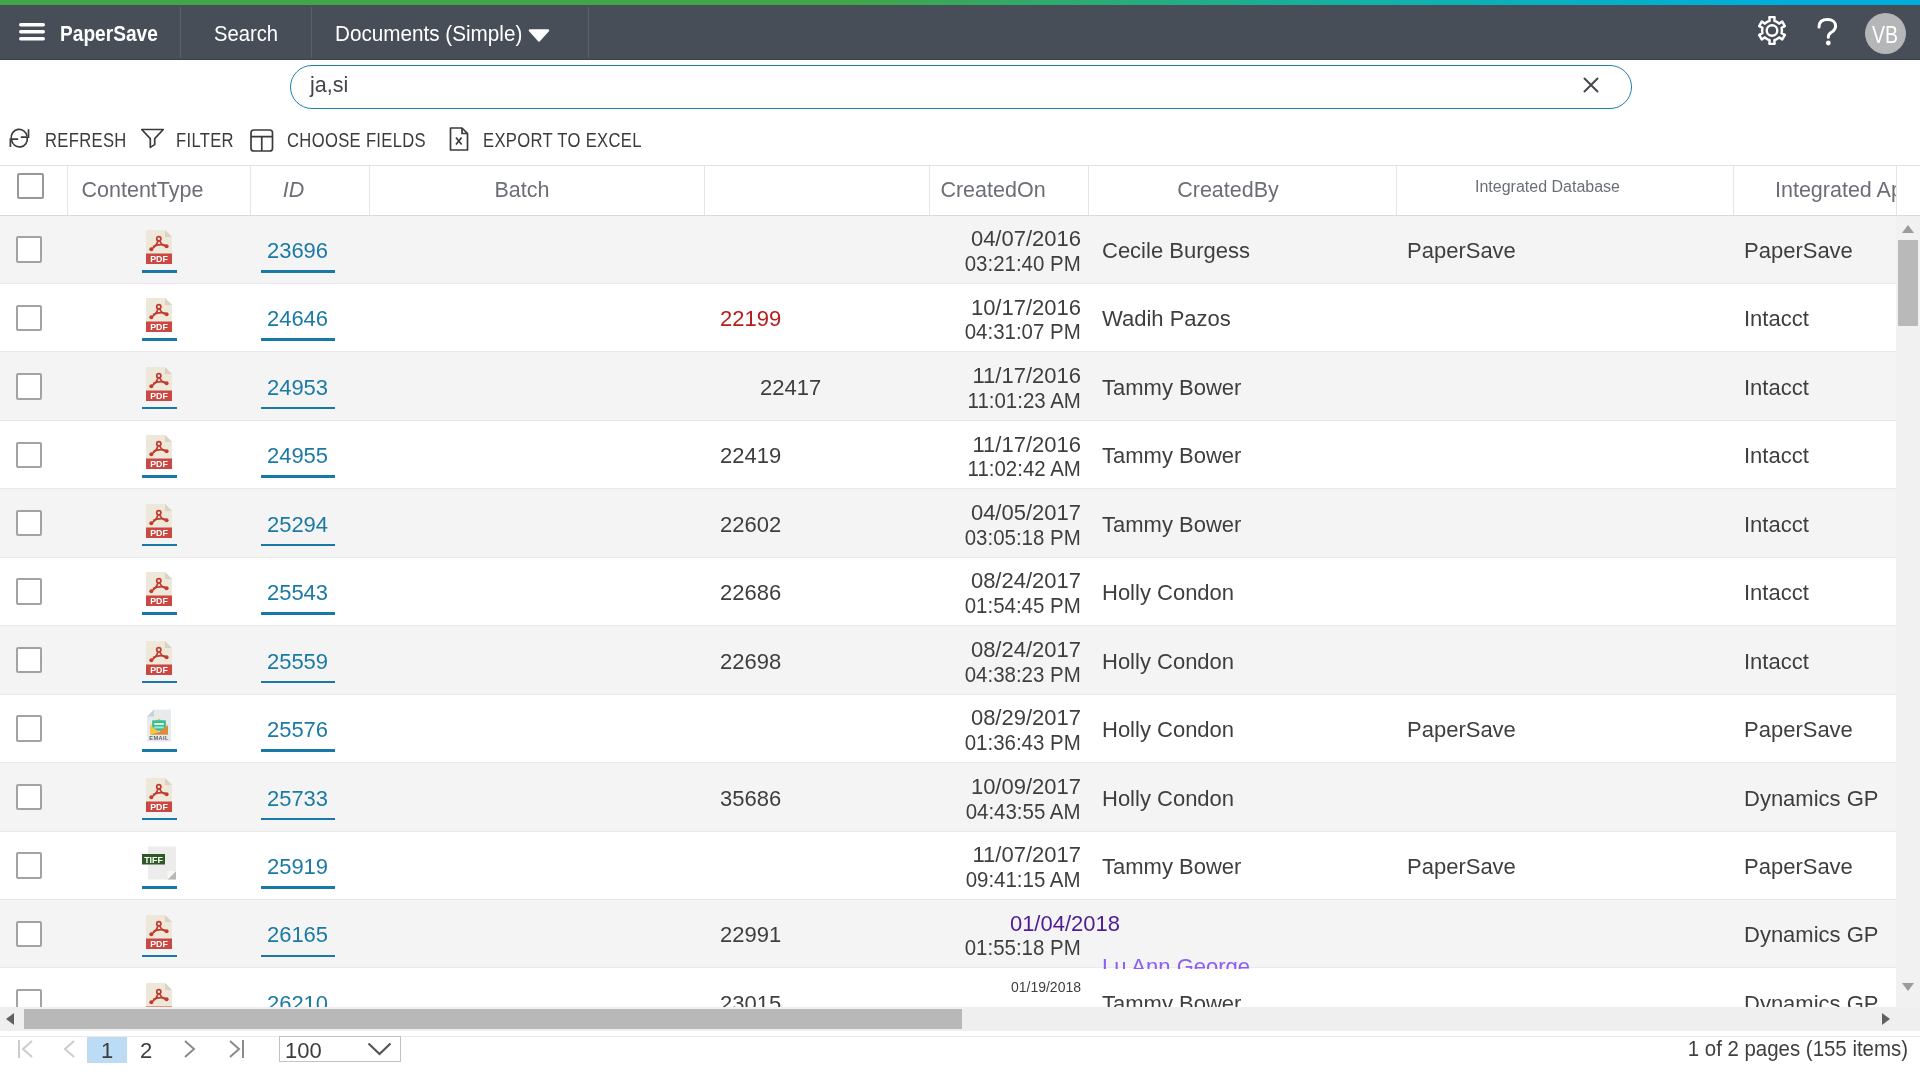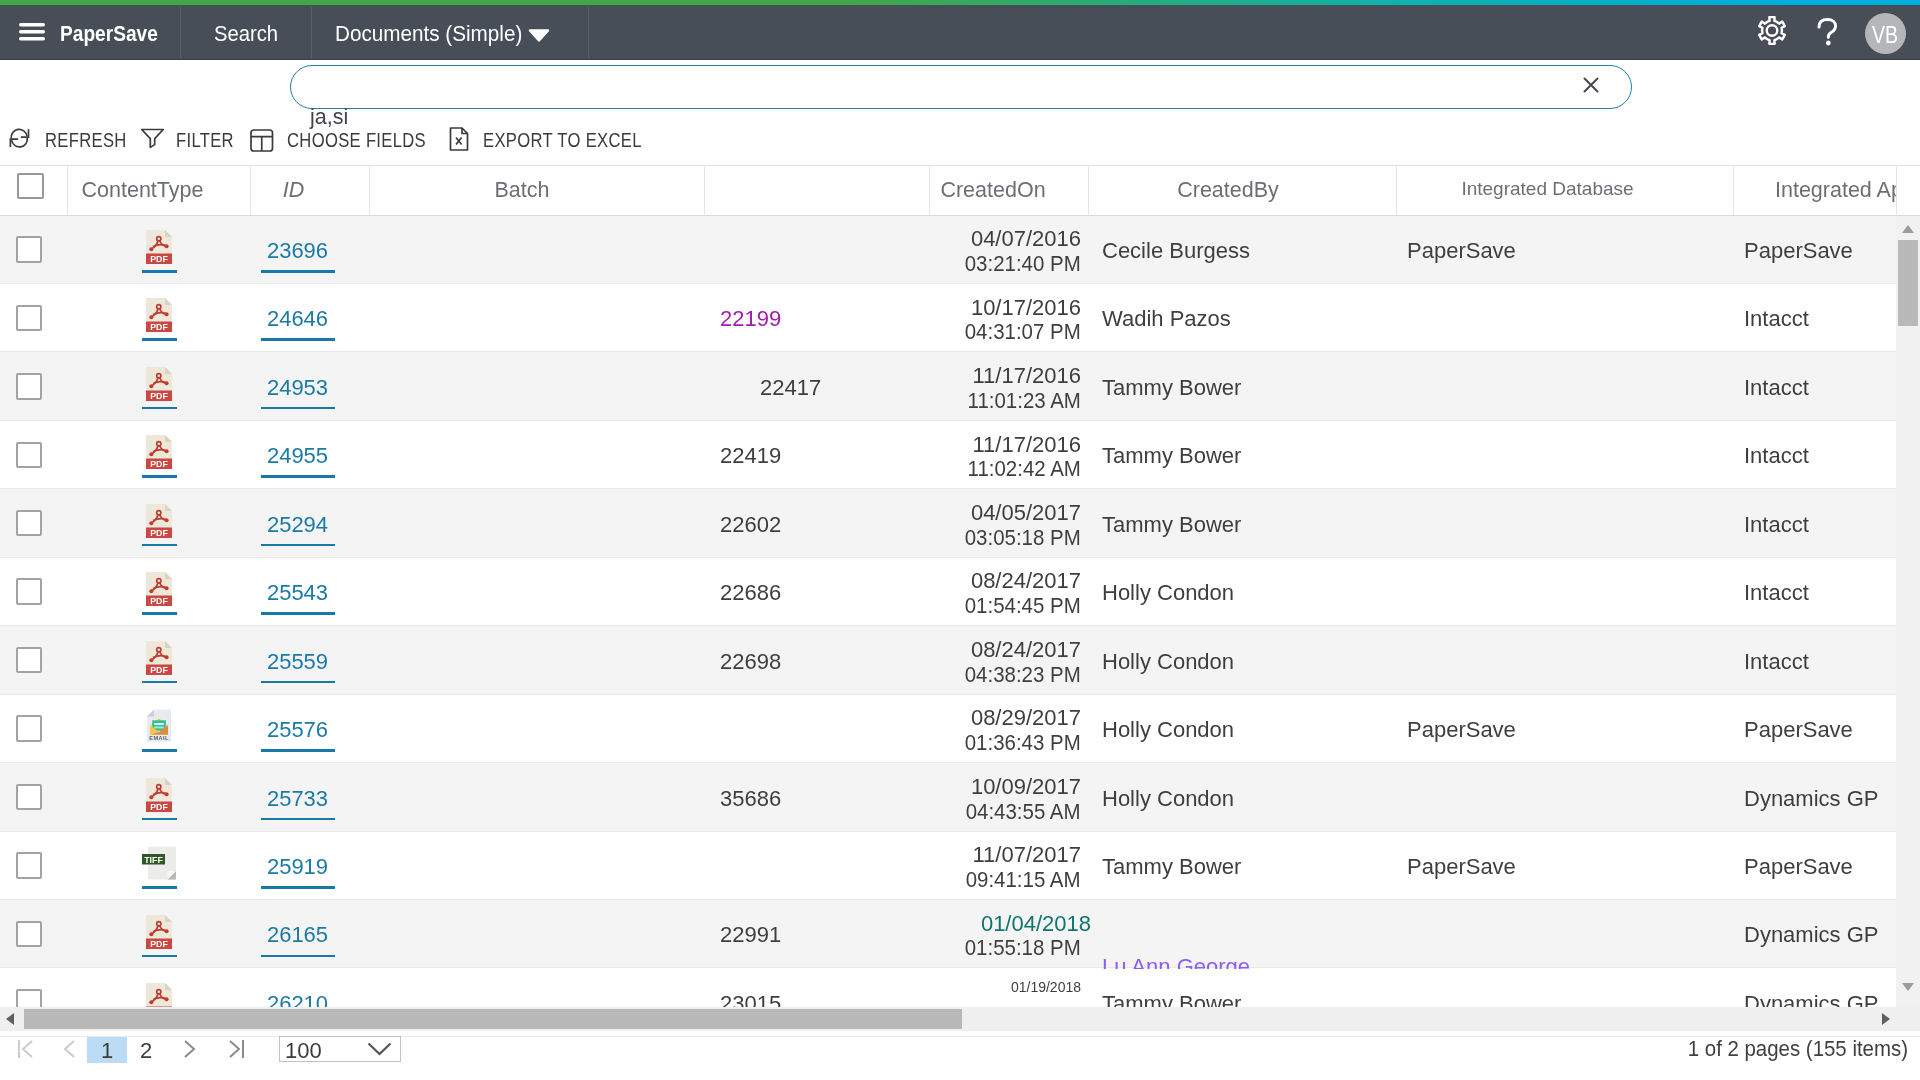--- a/index.html
+++ b/index.html
@@ -27,21 +27,21 @@
     <path d="M9.51,5.68 L11.60,4.89 L11.40,1.15 L16.60,1.15 L16.40,4.89 L18.49,5.68 L19.39,6.20 L21.12,7.62 L24.26,5.58 L26.86,10.07 L23.52,11.77 L23.89,13.98 L23.89,15.02 L23.52,17.23 L26.86,18.93 L24.26,23.42 L21.12,21.38 L19.39,22.80 L18.49,23.32 L16.40,24.11 L16.60,27.85 L11.40,27.85 L11.60,24.11 L9.51,23.32 L8.61,22.80 L6.88,21.38 L3.74,23.42 L1.14,18.93 L4.48,17.23 L4.11,15.02 L4.11,13.98 L4.48,11.77 L1.14,10.07 L3.74,5.58 L6.88,7.62 L8.61,6.20 Z" fill="none" stroke="#fff" stroke-width="2.4" stroke-linejoin="round"></path>
     <circle cx="14" cy="14.5" r="5.3" fill="none" stroke="#fff" stroke-width="2.4"></circle>
   </svg>
 <svg class="abs" style="left:1817px;top:18px;" width="22" height="28" viewBox="0 0 22 28">
     <path d="M2,9 C2,3.5 6,1.6 10.5,1.6 C15.5,1.6 18.6,4.4 18.6,8.2 C18.6,11.6 16.2,13.2 14,14.6 C12,15.9 11.3,17 11.3,19.3" fill="none" stroke="#fff" stroke-width="3" stroke-linecap="round"></path>
     <circle cx="11.3" cy="25" r="2.4" fill="#fff"></circle>
   </svg>
 <div class="abs" style="left:1864.5px;top:13px;width:41px;height:41px;border-radius:50%;background:#b5b6b7;"></div>
 <div class="txt" style="left:1872px;top:22px;font-size:23px;color:#fff;transform:scaleX(.85);transform-origin:left;">VB</div>
 <div class="abs" style="left:290px;top:64.5px;width:1342px;height:44px;border:1.6px solid #1f80aa;border-radius:23px;box-sizing:border-box;"></div>
-<div class="txt" style="left:310px;top:73px;font-size:21.5px;color:#43434b;margin-top:32px;">ja,si</div>
+<div class="txt" style="left:310px;top:73px;font-size:21.5px;color:#43434b;">ja,si</div>
 <svg class="abs" style="left:1583px;top:77px;" width="16" height="16" viewBox="0 0 16 16">
     <path d="M1.5,1.5 L14.5,14.5 M14.5,1.5 L1.5,14.5" stroke="#47474f" stroke-width="2" stroke-linecap="round"></path>
   </svg>
 <svg class="abs" style="left:8.5px;top:127.5px;" width="21" height="21" viewBox="0 0 21 21">
     <path d="M2.3,10.6 A7.9,7.9 0 1 1 17.9,8.1" fill="none" stroke="#3b3b3b" stroke-width="1.7"></path>
     <path d="M19.5,1.2 L19.5,9.1 L11.8,9.1" fill="none" stroke="#3b3b3b" stroke-width="1.7"></path>
     <path d="M18.2,9.7 A7.9,7.9 0 1 1 2.6,12.2" fill="none" stroke="#3b3b3b" stroke-width="1.7"></path>
     <path d="M1.4,19.1 L1.4,11.2 L9.1,11.2" fill="none" stroke="#3b3b3b" stroke-width="1.7"></path>
   </svg>
 <div class="txt" style="left:45px;top:129px;font-size:20px;letter-spacing:.4px;color:#3b3b3b;transform:scaleX(.83);transform-origin:left;">REFRESH</div>
@@ -70,21 +70,21 @@
 <div class="abs" style="left:1396px;top:166px;width:1px;height:49px;background:#e5e5e5;"></div>
 <div class="abs" style="left:1733px;top:166px;width:1px;height:49px;background:#e5e5e5;"></div>
 <div class="abs" style="left:1895.5px;top:166px;width:1px;height:49px;background:#e5e5e5;"></div>
 <div class="abs" style="left:17px;top:172.5px;width:22.6px;height:22.6px;border:2.2px solid #989898;border-radius:2px;background:#fff;"></div>
 <div class="txt" style="left:142.5px;top:178px;transform:translateX(-50%);font-size:21.5px;color:#6b6f75;">ContentType</div>
 <div class="txt" style="left:293.5px;top:178px;transform:translateX(-50%);font-size:21.5px;color:#6b6f75;font-style:italic;">ID</div>
 <div class="txt" style="left:522px;top:178px;transform:translateX(-50%);font-size:21.5px;color:#6b6f75;">Batch</div>
 <div class="txt" style="left:801px;top:178px;transform:translateX(-50%);font-size:21.5px;color:#6b6f75;margin-top:36px;">WorkflowItem ID</div>
 <div class="txt" style="left:993px;top:178px;transform:translateX(-50%);font-size:21.5px;color:#6b6f75;">CreatedOn</div>
 <div class="txt" style="left:1228px;top:178px;transform:translateX(-50%);font-size:21.5px;color:#6b6f75;">CreatedBy</div>
-<div class="txt" style="left:1547.5px;top:178px;transform:translateX(-50%);font-size:19px;color:#6b6f75;">Integrated Database</div>
+<div class="txt" style="left:1547.5px;top:178px;transform:translateX(-50%);font-size:16px;color:#6b6f75;">Integrated Database</div>
 <div class="abs" style="left:1775px;top:178px;width:120.5px;overflow:hidden;white-space:nowrap;font-size:21.5px;color:#6b6f75;">Integrated Application</div>
 <div class="abs" style="left:0;top:215.5px;width:1920px;height:68.45px;background:#f4f4f4;border-bottom:1px solid #e9e9e9;box-sizing:border-box;"></div>
 <div class="abs" style="left:15.5px;top:236.1px;width:22.6px;height:22.6px;border:2.2px solid #a3a3a3;border-radius:2px;background:#fff;"></div>
 <div class="abs" style="left:142px;top:230.0px;"><svg width="34" height="34" viewBox="0 0 34 34">
       <path d="M4,0 L23,0 L30,7 L30,34 L4,34 Z" fill="#ede8da"></path>
       <path d="M23,0 L30,7 L23,7 Z" fill="#d9d3bf"></path>
       <g fill="none" stroke="#c23b2e" stroke-width="1.7">
         <circle cx="16.8" cy="8.8" r="2.1"></circle>
         <path d="M16,10.8 C15,14.5 12,17.5 9.5,19"></path>
         <path d="M17.8,10.8 C18.8,13.8 21.5,16 24.5,16.2"></path>
@@ -115,21 +115,21 @@
         <path d="M11,16.5 C15,14.8 20,14.3 23.5,15.3"></path>
       </g>
       <circle cx="9.3" cy="19.2" r="2" fill="#c23b2e"></circle>
       <circle cx="24.6" cy="16.3" r="2" fill="#c23b2e"></circle>
       <rect x="4" y="23.5" width="26" height="10.5" fill="#cb4741"></rect>
       <text x="17" y="32" font-family="Liberation Sans,sans-serif" font-size="8.8" font-weight="bold" fill="#fff" text-anchor="middle">PDF</text>
     </svg></div>
 <div class="abs" style="left:141.5px;top:338.4px;width:35px;height:2.5px;background:#1878a8;"></div>
 <div class="txt" style="left:297.5px;top:306.4px;transform:translateX(-50%);font-size:22px;color:#1b7aa5;">24646</div>
 <div class="abs" style="left:260.5px;top:338.4px;width:74px;height:2.5px;background:#1878a8;"></div>
-<div class="txt" style="left:720px;top:306.4px;font-size:22px;color:#a21caf;">22199</div>
+<div class="txt" style="left:720px;top:306.4px;font-size:22px;color:#b91c1c;">22199</div>
 <div class="txt" style="right:839px;top:294.6px;font-size:22px;color:#3e3e3e;">10/17/2016</div>
 <div class="txt" style="right:839px;top:319.4px;font-size:22px;color:#3e3e3e;transform:scaleX(.93);transform-origin:right;">04:31:07 PM</div>
 <div class="txt" style="left:1102px;top:306.4px;font-size:22px;color:#3e3e3e;">Wadih Pazos</div>
 <div class="txt" style="left:1744px;top:306.4px;font-size:22px;color:#3e3e3e;">Intacct</div>
 <div class="abs" style="left:0;top:352.4px;width:1920px;height:68.45px;background:#f4f4f4;border-bottom:1px solid #e9e9e9;box-sizing:border-box;"></div>
 <div class="abs" style="left:15.5px;top:373.0px;width:22.6px;height:22.6px;border:2.2px solid #a3a3a3;border-radius:2px;background:#fff;"></div>
 <div class="abs" style="left:142px;top:366.9px;"><svg width="34" height="34" viewBox="0 0 34 34">
       <path d="M4,0 L23,0 L30,7 L30,34 L4,34 Z" fill="#ede8da"></path>
       <path d="M23,0 L30,7 L23,7 Z" fill="#d9d3bf"></path>
       <g fill="none" stroke="#c23b2e" stroke-width="1.7">
@@ -322,21 +322,21 @@
       </g>
       <circle cx="9.3" cy="19.2" r="2" fill="#c23b2e"></circle>
       <circle cx="24.6" cy="16.3" r="2" fill="#c23b2e"></circle>
       <rect x="4" y="23.5" width="26" height="10.5" fill="#cb4741"></rect>
       <text x="17" y="32" font-family="Liberation Sans,sans-serif" font-size="8.8" font-weight="bold" fill="#fff" text-anchor="middle">PDF</text>
     </svg></div>
 <div class="abs" style="left:141.5px;top:954.5px;width:35px;height:2.5px;background:#1878a8;"></div>
 <div class="txt" style="left:297.5px;top:922.4px;transform:translateX(-50%);font-size:22px;color:#1b7aa5;">26165</div>
 <div class="abs" style="left:260.5px;top:954.5px;width:74px;height:2.5px;background:#1878a8;"></div>
 <div class="txt" style="left:720px;top:922.4px;font-size:22px;color:#3e3e3e;">22991</div>
-<div class="txt" style="right:829px;top:910.6px;font-size:22px;color:#0f766e;">01/04/2018</div>
+<div class="txt" style="right:800px;top:910.6px;font-size:22px;color:#4c1d95;">01/04/2018</div>
 <div class="txt" style="right:839px;top:935.4px;font-size:22px;color:#3e3e3e;transform:scaleX(.93);transform-origin:right;">01:55:18 PM</div>
 <div class="txt" style="left:1102px;top:922.4px;font-size:22px;color:#8b5cf6;margin-top:32px;">Lu Ann George</div>
 <div class="txt" style="left:1744px;top:922.4px;font-size:22px;color:#3e3e3e;">Dynamics GP</div>
 <div class="abs" style="left:0;top:968.5px;width:1920px;height:68.45px;background:#ffffff;border-bottom:1px solid #e9e9e9;box-sizing:border-box;"></div>
 <div class="abs" style="left:15.5px;top:989.1px;width:22.6px;height:22.6px;border:2.2px solid #a3a3a3;border-radius:2px;background:#fff;"></div>
 <div class="abs" style="left:142px;top:983.0px;"><svg width="34" height="34" viewBox="0 0 34 34">
       <path d="M4,0 L23,0 L30,7 L30,34 L4,34 Z" fill="#ede8da"></path>
       <path d="M23,0 L30,7 L23,7 Z" fill="#d9d3bf"></path>
       <g fill="none" stroke="#c23b2e" stroke-width="1.7">
         <circle cx="16.8" cy="8.8" r="2.1"></circle>

